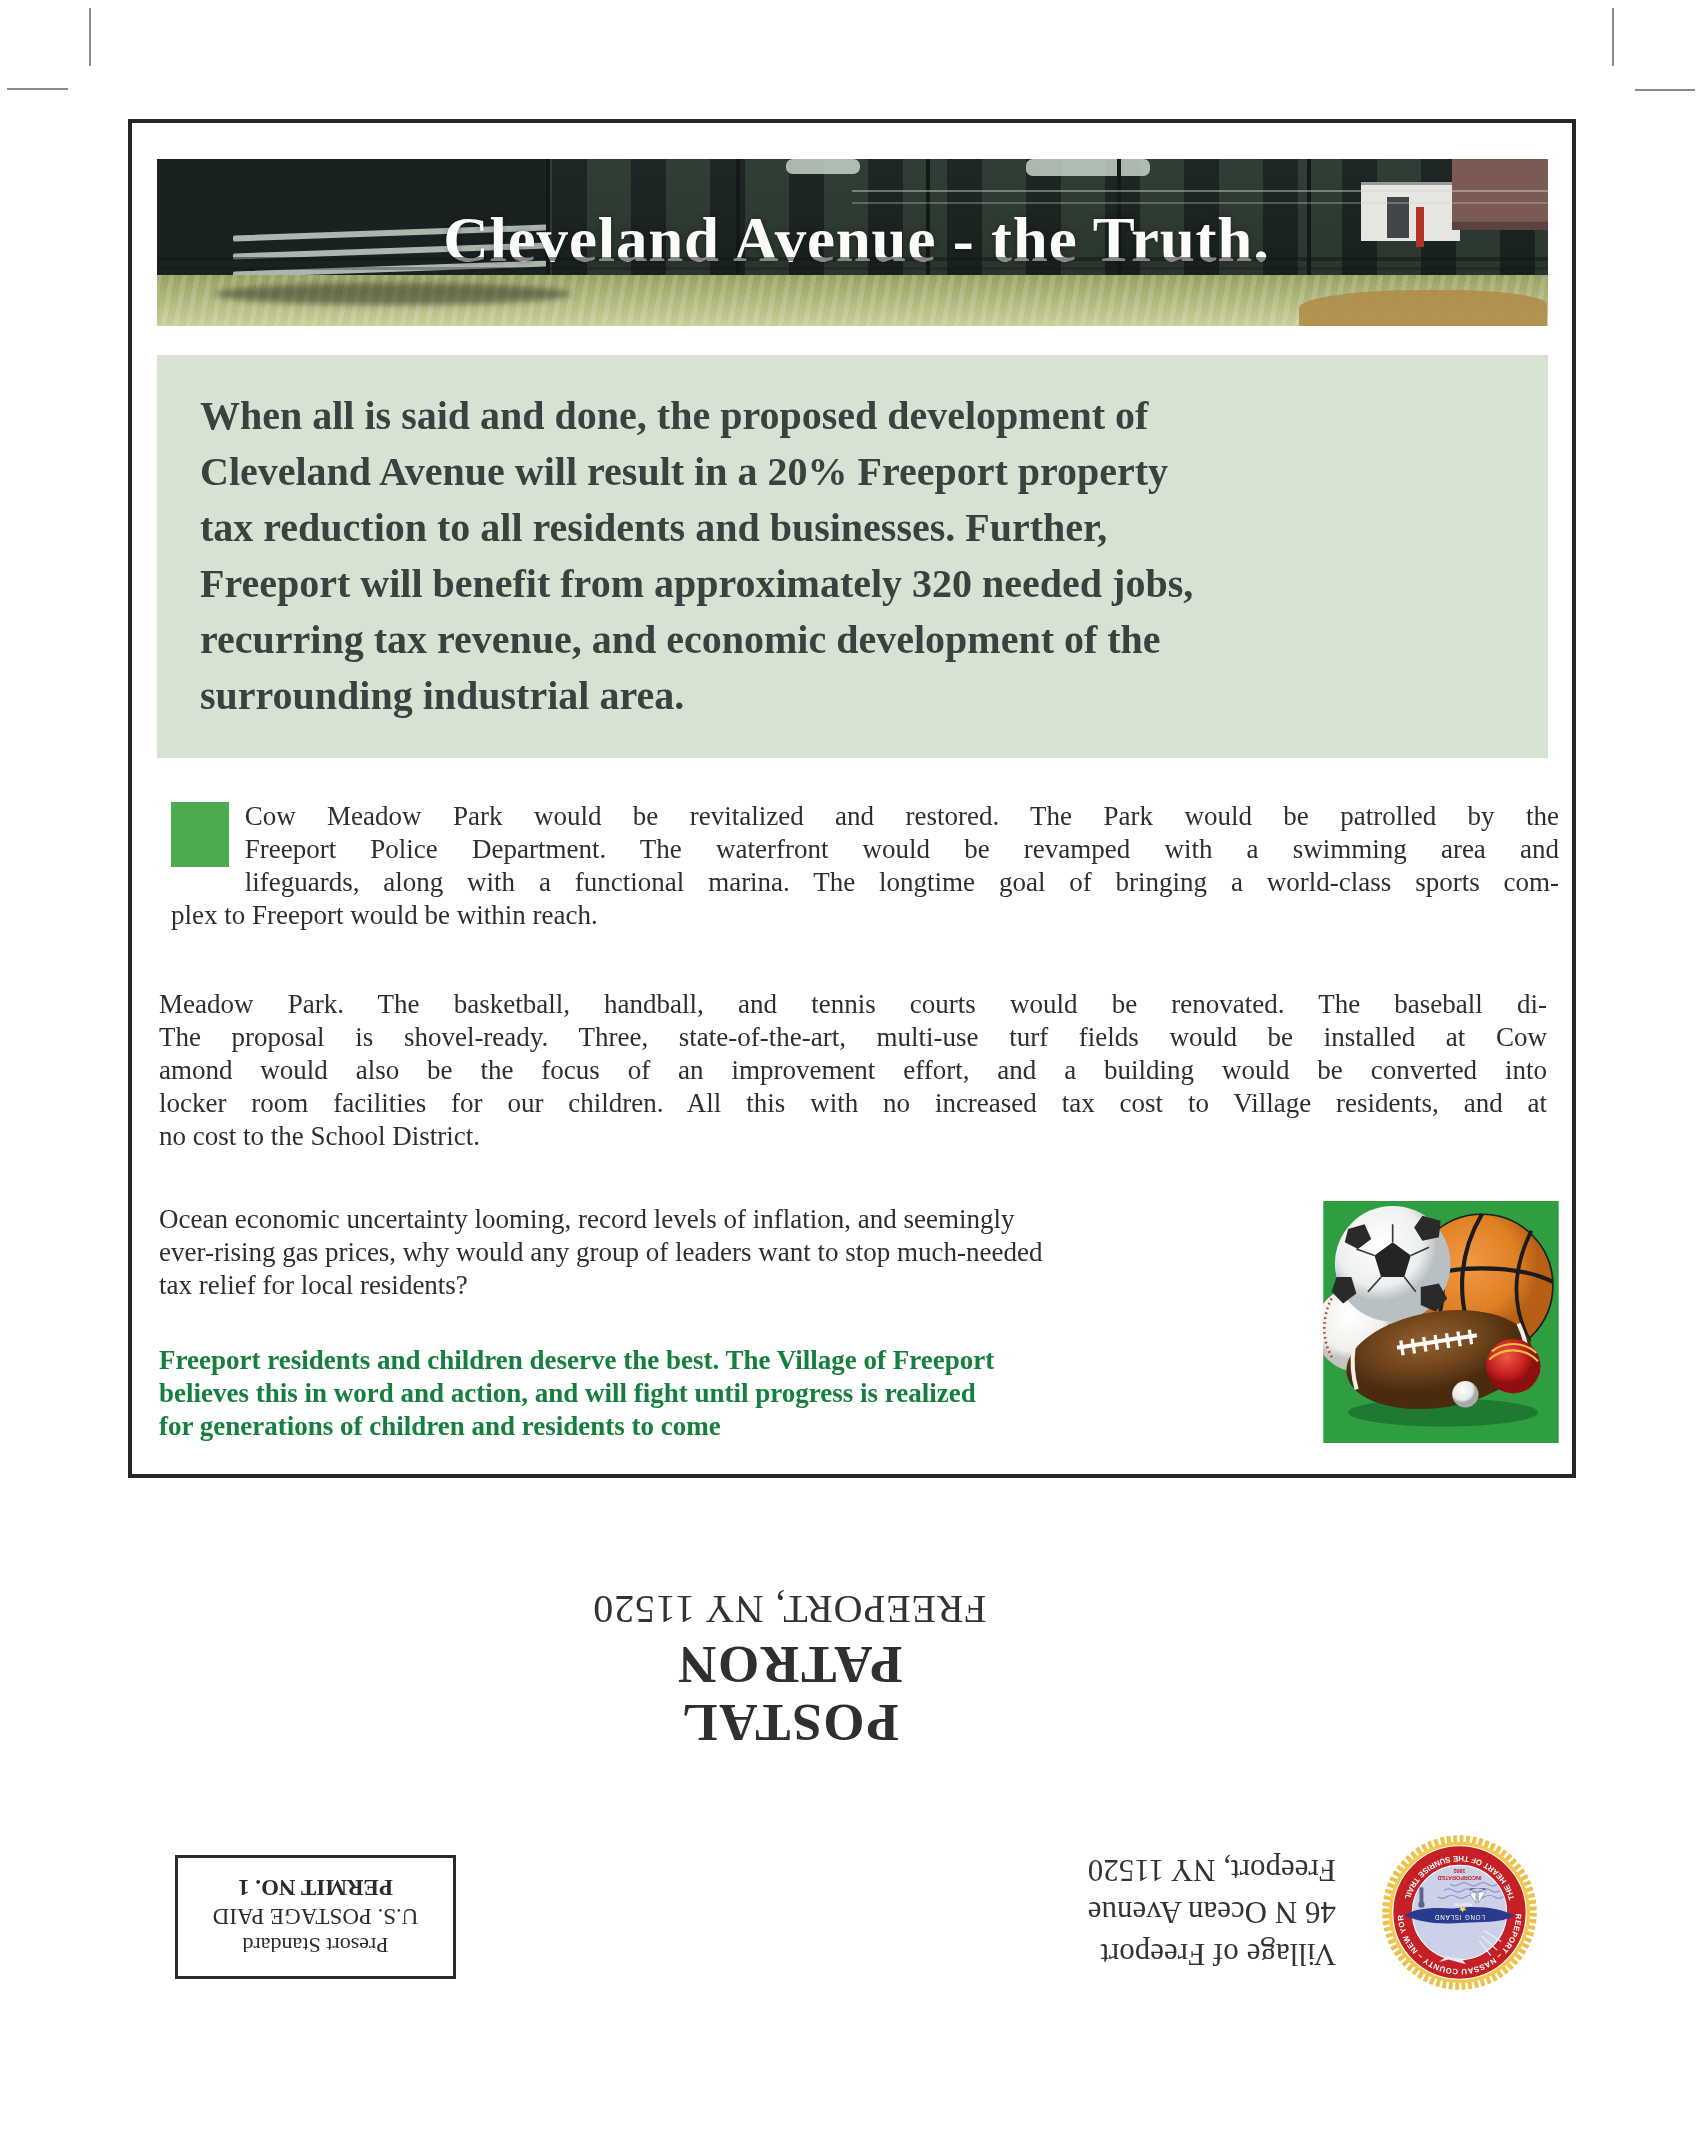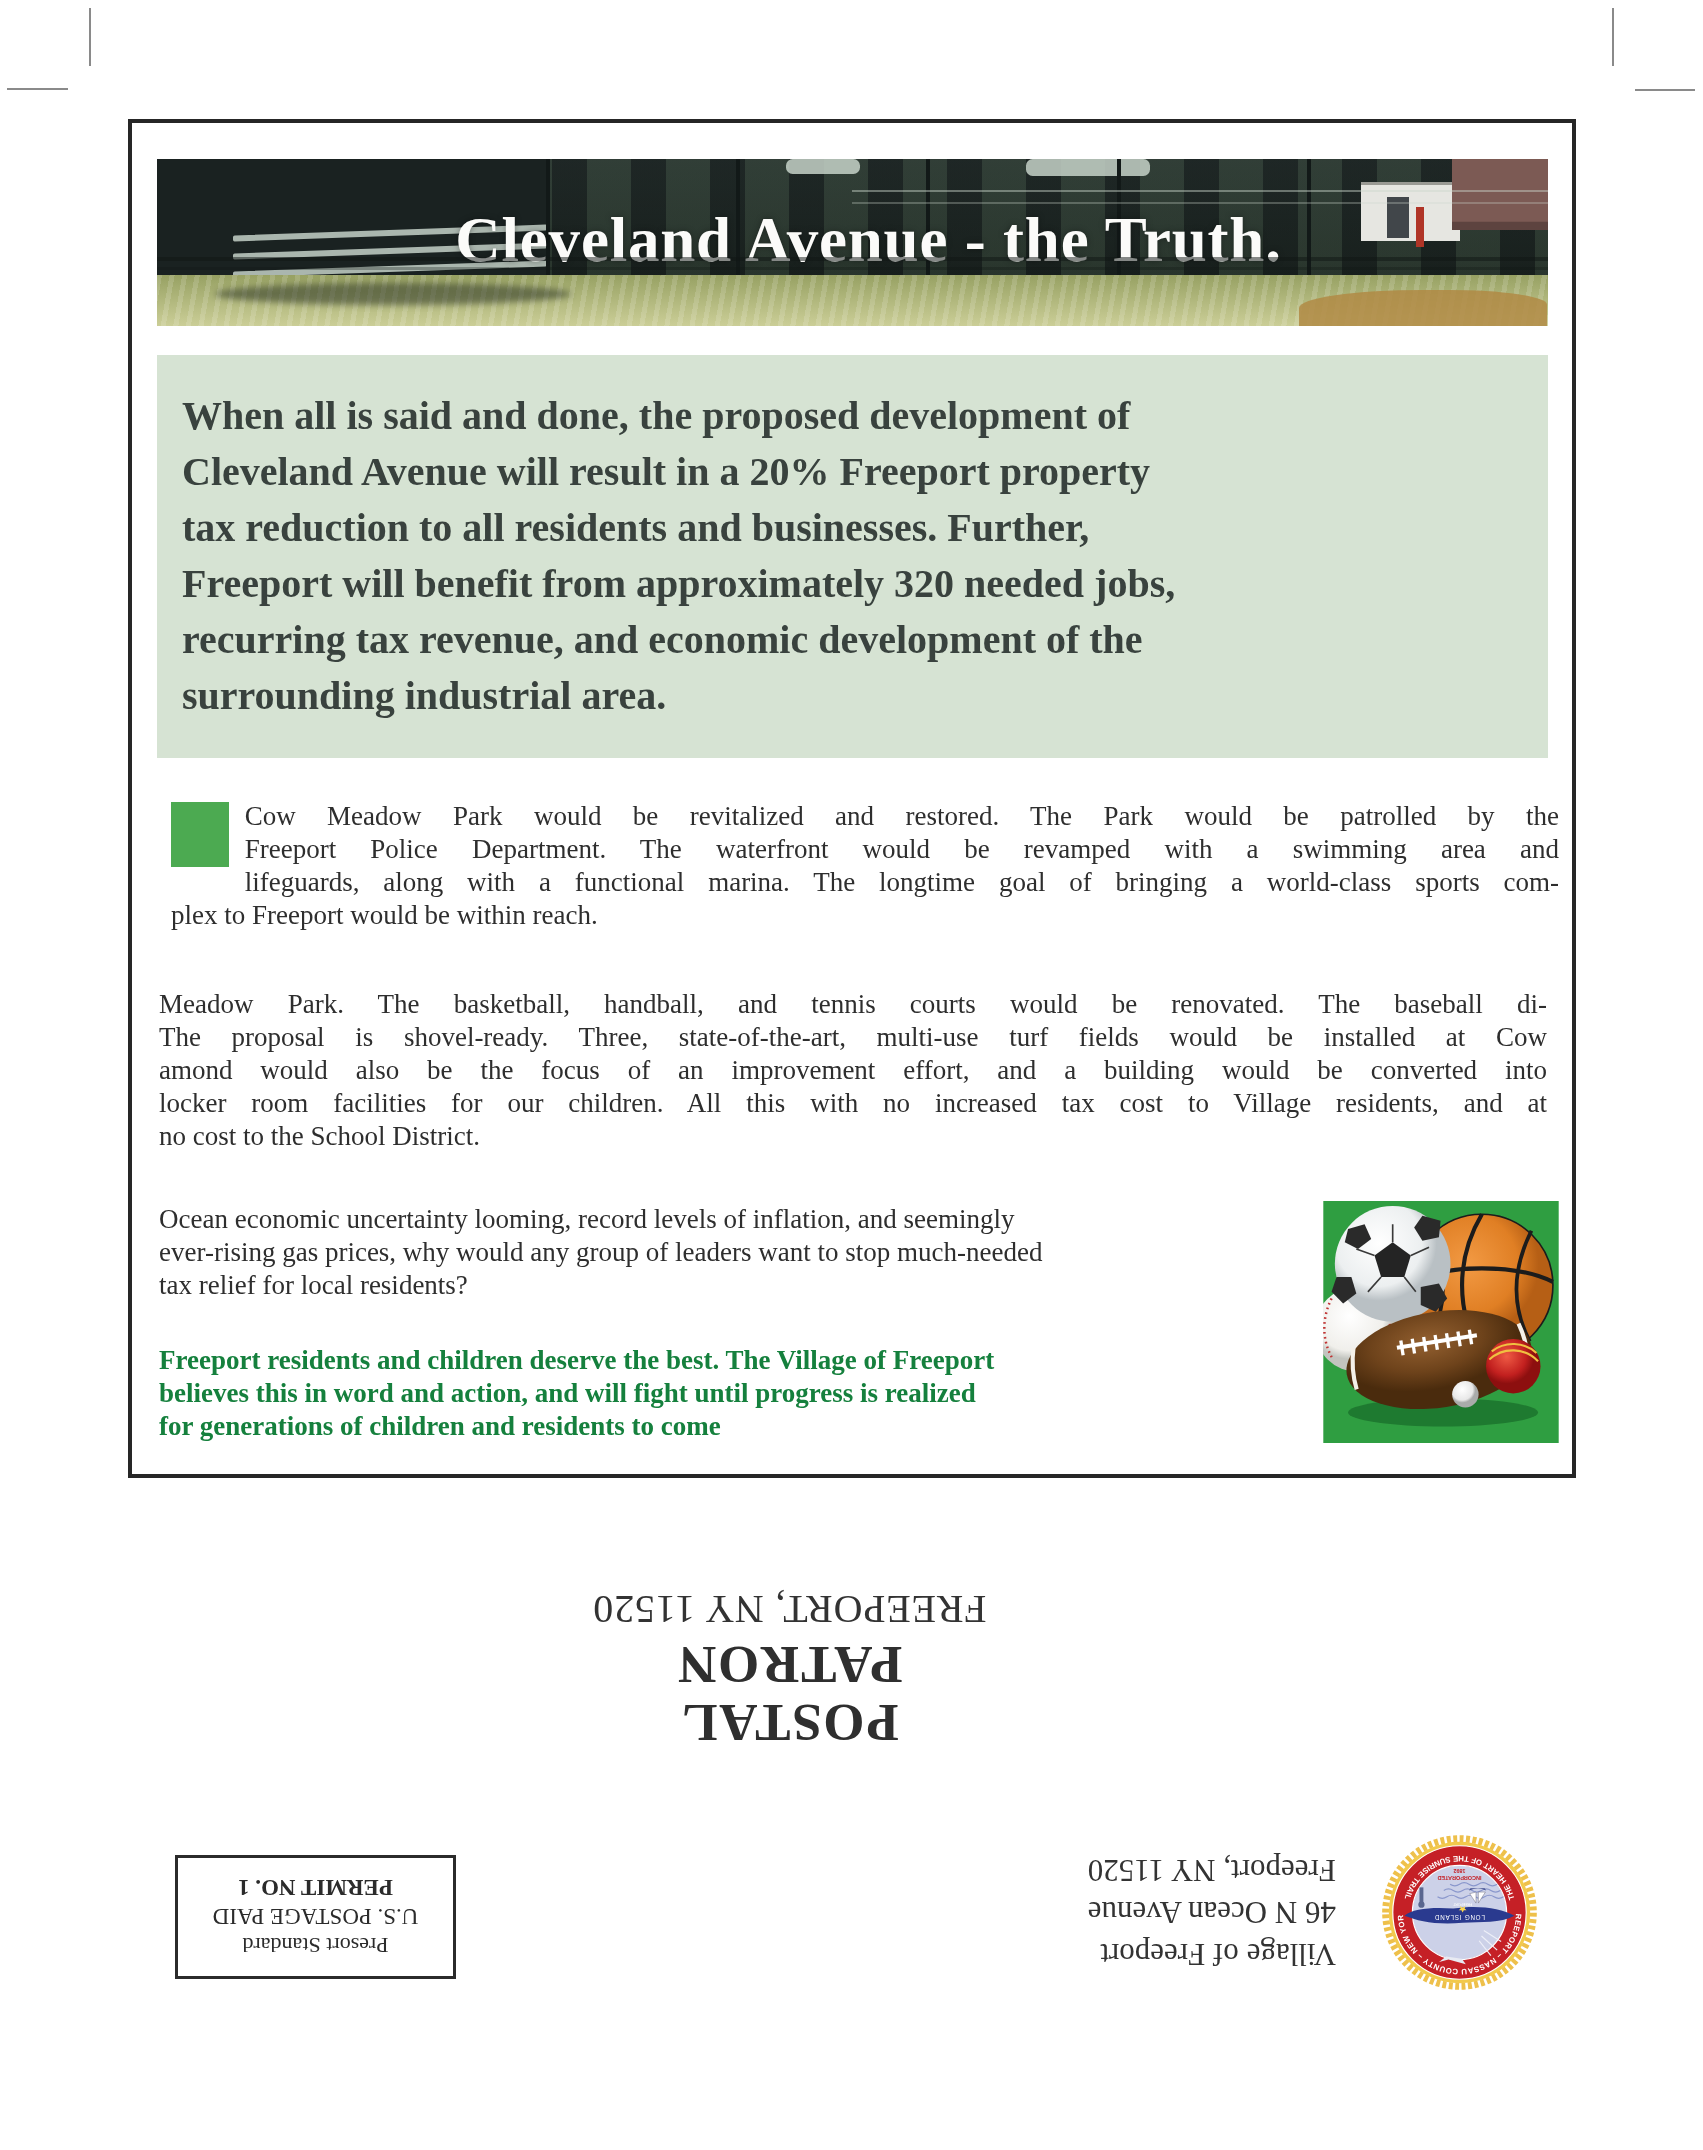--- a/index.html
+++ b/index.html
@@ -27,26 +27,26 @@
   .brick{left:1295px;top:0;width:96px;height:71px;background:#7c5a54;
          box-shadow:inset 0 -8.3px 0 rgba(0,0,0,.25);}
   .redpole{left:1259px;top:48px;width:8.3px;height:40px;background:#b03527;}
   .grass{left:0;top:116px;width:1391px;height:51px;
          background:linear-gradient(180deg,#97a163,#cbce97);}
   .grass-tex{left:0;top:116px;width:1391px;height:51px;
          background:repeating-linear-gradient(100deg,rgba(255,255,255,.14) 0 5px,transparent 5px 12.4px);}
   .dirt{left:1142px;top:131px;width:248px;height:36px;background:#b08a44;border-radius:50% 40% 0 0;opacity:.85;}
   .bleach-shadow{left:58px;top:124px;width:356px;height:21.5px;background:rgba(20,28,20,.45);
          border-radius:50%;filter:blur(3.3px);}
-  .photo-title{position:absolute;left:16px;top:45px;width:100%;text-align:center;z-index:5;
+  .photo-title{position:absolute;left:4px;top:45px;width:100%;text-align:center;z-index:5;
          color:#fbfbf9;font-size:63px;font-weight:bold;letter-spacing:0.8px;
          text-shadow:0 0 6.6px rgba(0,0,0,.35);}
   
   .greenbox{position:absolute;left:25px;top:232px;width:1391px;height:403px;background:#d6e3d3;
-         box-sizing:border-box;padding:33px 25px 0 25px;}
+         box-sizing:border-box;padding:33px 25px 0 43px;}
   .greenbox .gl{font-size:40px;font-weight:bold;line-height:56px;color:#39423e;white-space:nowrap;}
   
   .para{position:absolute;left:27px;width:1388px;font-size:27px;line-height:33px;color:#2e2e2e;}
   .para .ln{white-space:normal;}
   .para .j{text-align:justify;text-align-last:justify;}
   .p1{top:677px;margin-left:12px;}
   .p2{top:865px;}
   .p3{top:1080px;width:1135px;}
   .p4{top:1221px;width:1135px;font-weight:bold;color:#15803d;}
   .bullet{float:left;width:58px;height:65px;margin:1.7px 15.7px 0 0;background:#4caa51;}

